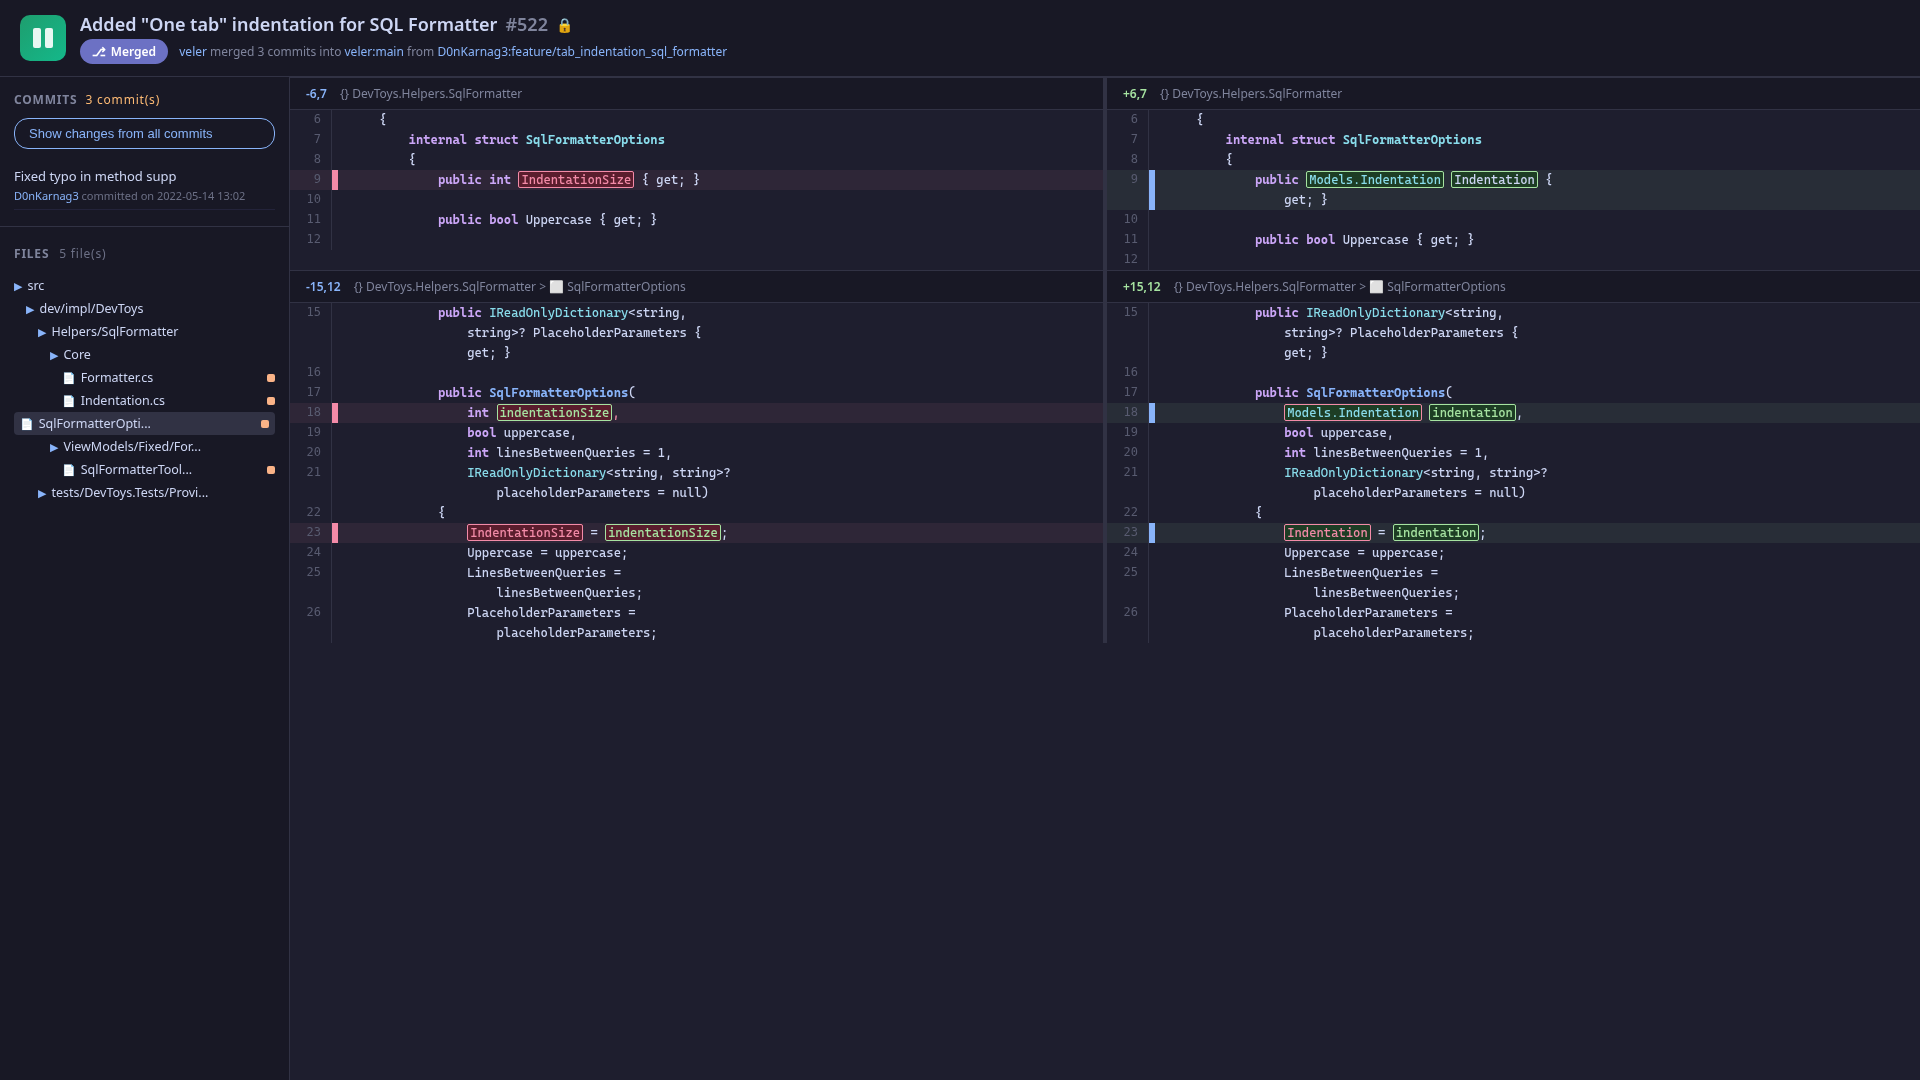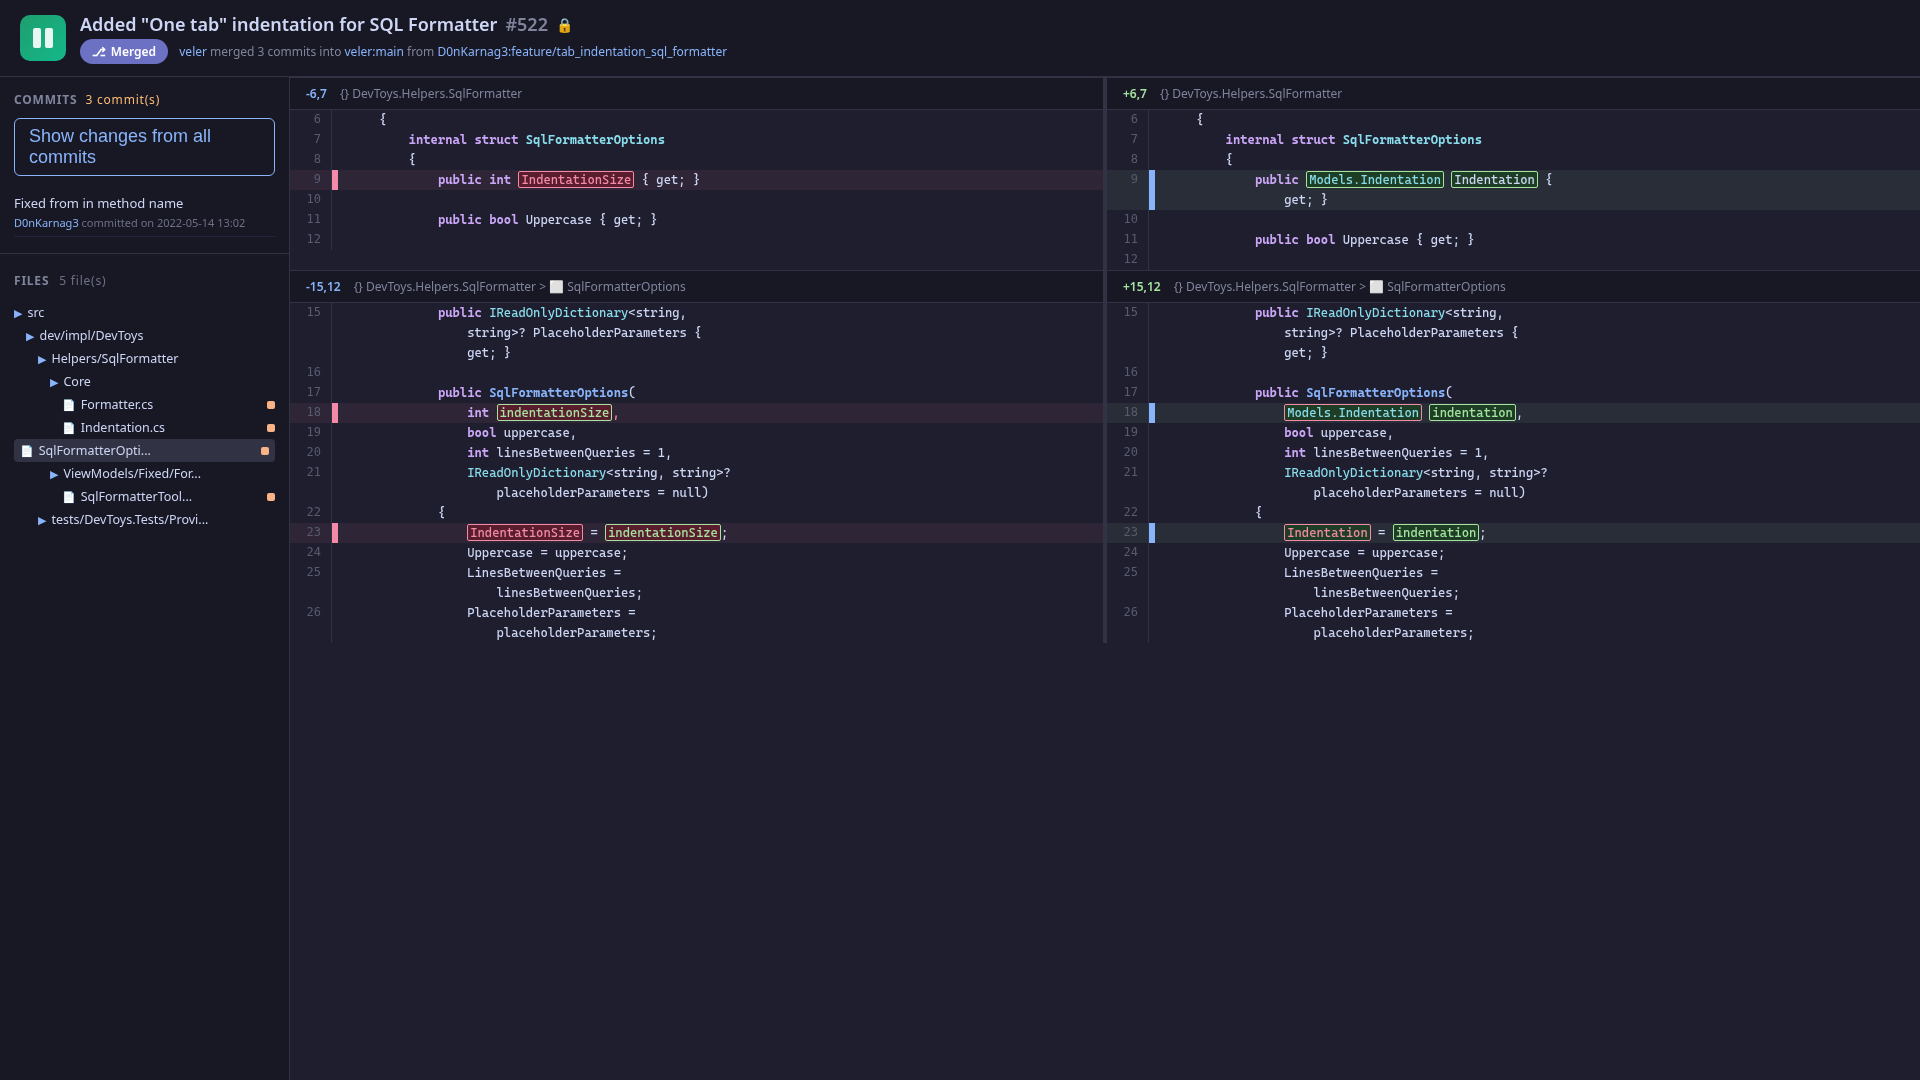--- a/index.html
+++ b/index.html
@@ -144,23 +144,23 @@
     .sidebar-section-title .count {
       color: #fdba74;
       font-weight: normal;
       text-transform: none;
     }
     .show-changes-btn {
       background: transparent;
       border: 1.5px solid #89b4fa;
       color: #89b4fa;
       padding: 7px 14px;
-      border-radius: 6px;
+      border-radius: 14px;
       cursor: pointer;
-      font-size: 18px;
+      font-size: 13px;
       width: 100%;
       text-align: left;
       margin-bottom: 12px;
     }
     .commit-item {
       padding: 6px 0;
       border-bottom: 1px solid #23233a;
     }
     .commit-item .commit-msg {
       color: #cdd6f4;
@@ -316,21 +316,21 @@
   <div class="sidebar">
     <div class="sidebar-section">
       <div class="sidebar-section-title">
         <span>COMMITS</span>
         <span class="count">3 commit(s)</span>
       </div>
       <button class="show-changes-btn">Show changes from all commits</button>
 
       <div>
         <div class="commit-item">
-          <div class="commit-msg">Fixed from in method name</div>
+          <div class="commit-msg">Fixed typo in method supp</div>
           <div class="commit-meta">
             <span class="author">D0nKarnag3</span>
             <span> committed on 2022-05-14 13:02</span>
           </div>
         </div>
       </div>
     </div>
 
     <div class="sidebar-divider"></div>
 

